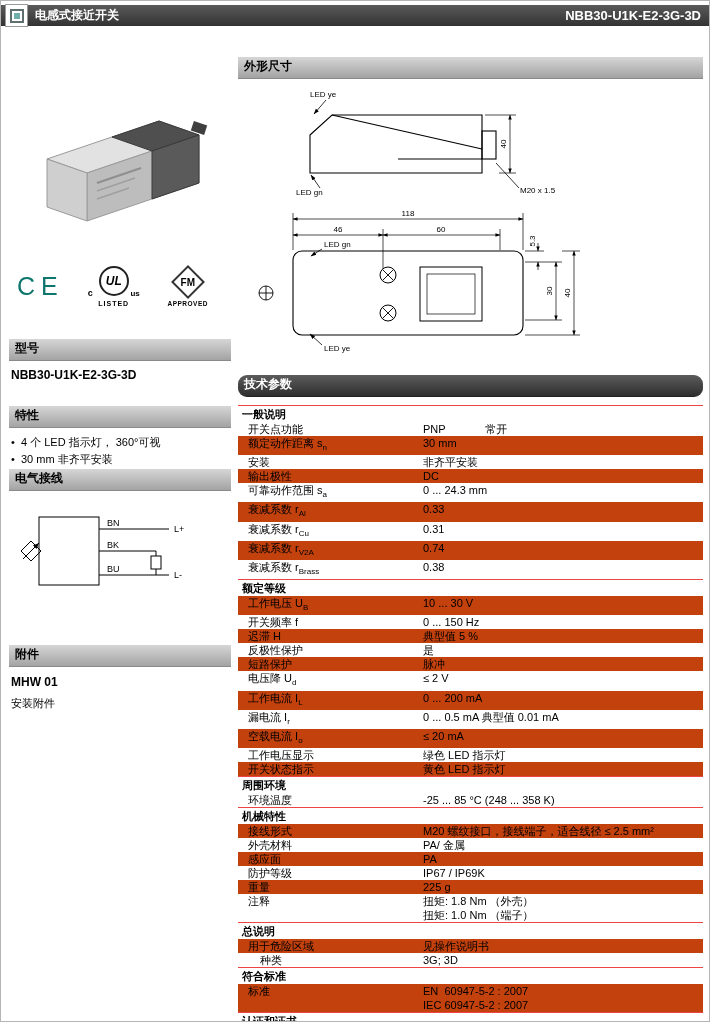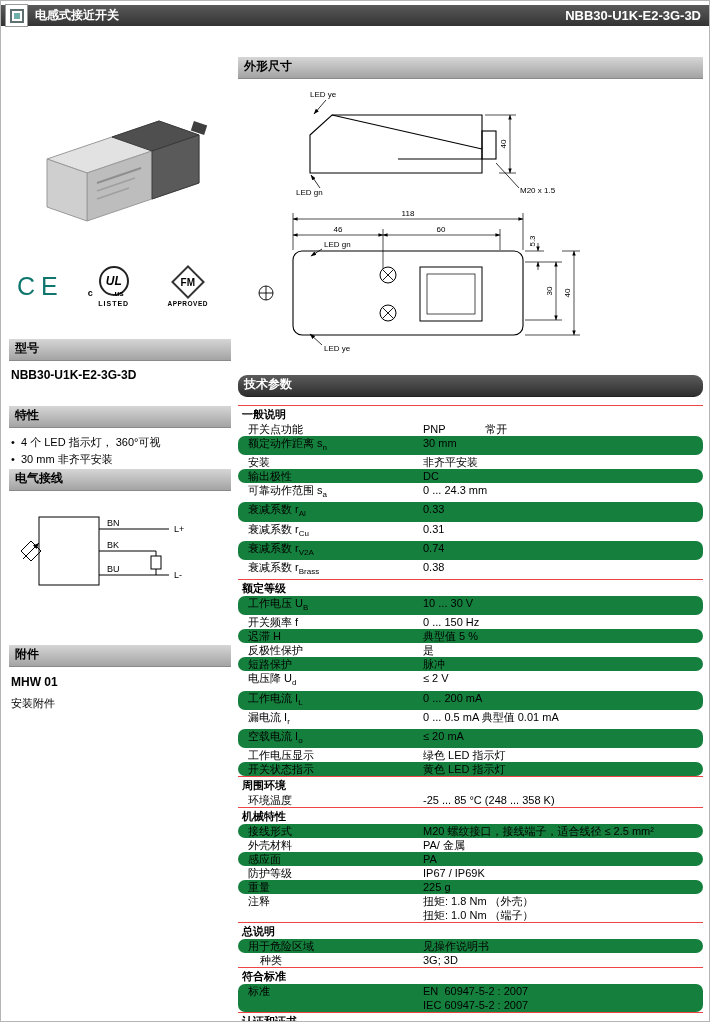--- a/index.html
+++ b/index.html
@@ -34,34 +34,34 @@
   .acc-desc { font-size:11px; margin:7px 2px 0 2px; }
 
   
   .certs { display:flex; align-items:center; gap:22px; margin:16px 0 0 8px; height:54px; }
   .ce-mark { font-size:25px; letter-spacing:6px; color:#0f766e; }
   .ul-mark { text-align:center; width:56px; }
   .ul-row { position:relative; height:32px; }
   .ul-circle { display:inline-block; width:30px; height:30px; border:2px solid #222; border-radius:50%;
                font-weight:bold; font-style:italic; font-size:12px; line-height:27px; text-align:center; }
   .ul-c  { position:absolute; left:2px; bottom:0; font-size:9px; font-weight:bold; }
-  .ul-us { position:absolute; right:18px; bottom:0; font-size:8px; font-weight:bold; }
+  .ul-us { position:absolute; right:2px; bottom:0; font-size:8px; font-weight:bold; }
   .ul-listed { font-size:7px; font-weight:bold; letter-spacing:1px; margin-top:2px; }
   .fm-mark { text-align:center; width:48px; }
   .fm-diamond { width:24px; height:24px; border:2px solid #333; transform:rotate(45deg); margin:4px auto 6px auto;
                 display:flex; align-items:center; justify-content:center; }
   .fm-diamond span { transform:rotate(-45deg); font-weight:bold; font-size:10px; }
   .fm-approved { font-size:6.5px; font-weight:bold; letter-spacing:.5px; }
 
   
   .tech-table { margin-top:8px; }
   .t-title { font-weight:bold; font-size:11px; line-height:15px; padding:1px 0 0 4px;
              border-top:1px solid #ef4444; }
   .t-row { display:flex; font-size:11px; line-height:14px; }
-  .t-row.alt { background:#15803d;border-radius:7px; }
+  .t-row.alt { background:#c2410c; }
   .t-label { width:185px; padding-left:10px; flex:none; }
   .t-label.ind { padding-left:22px; }
   .t-label sub { font-size:8px; }
   .t-value { flex:1; white-space:pre-wrap; padding-right:4px; }
 
   svg text { font-family:"Liberation Sans","DejaVu Sans",sans-serif; }
   .dim-text { font-size:8px; }
   .wire-text { font-size:9px; }
 </style>
 </head>

